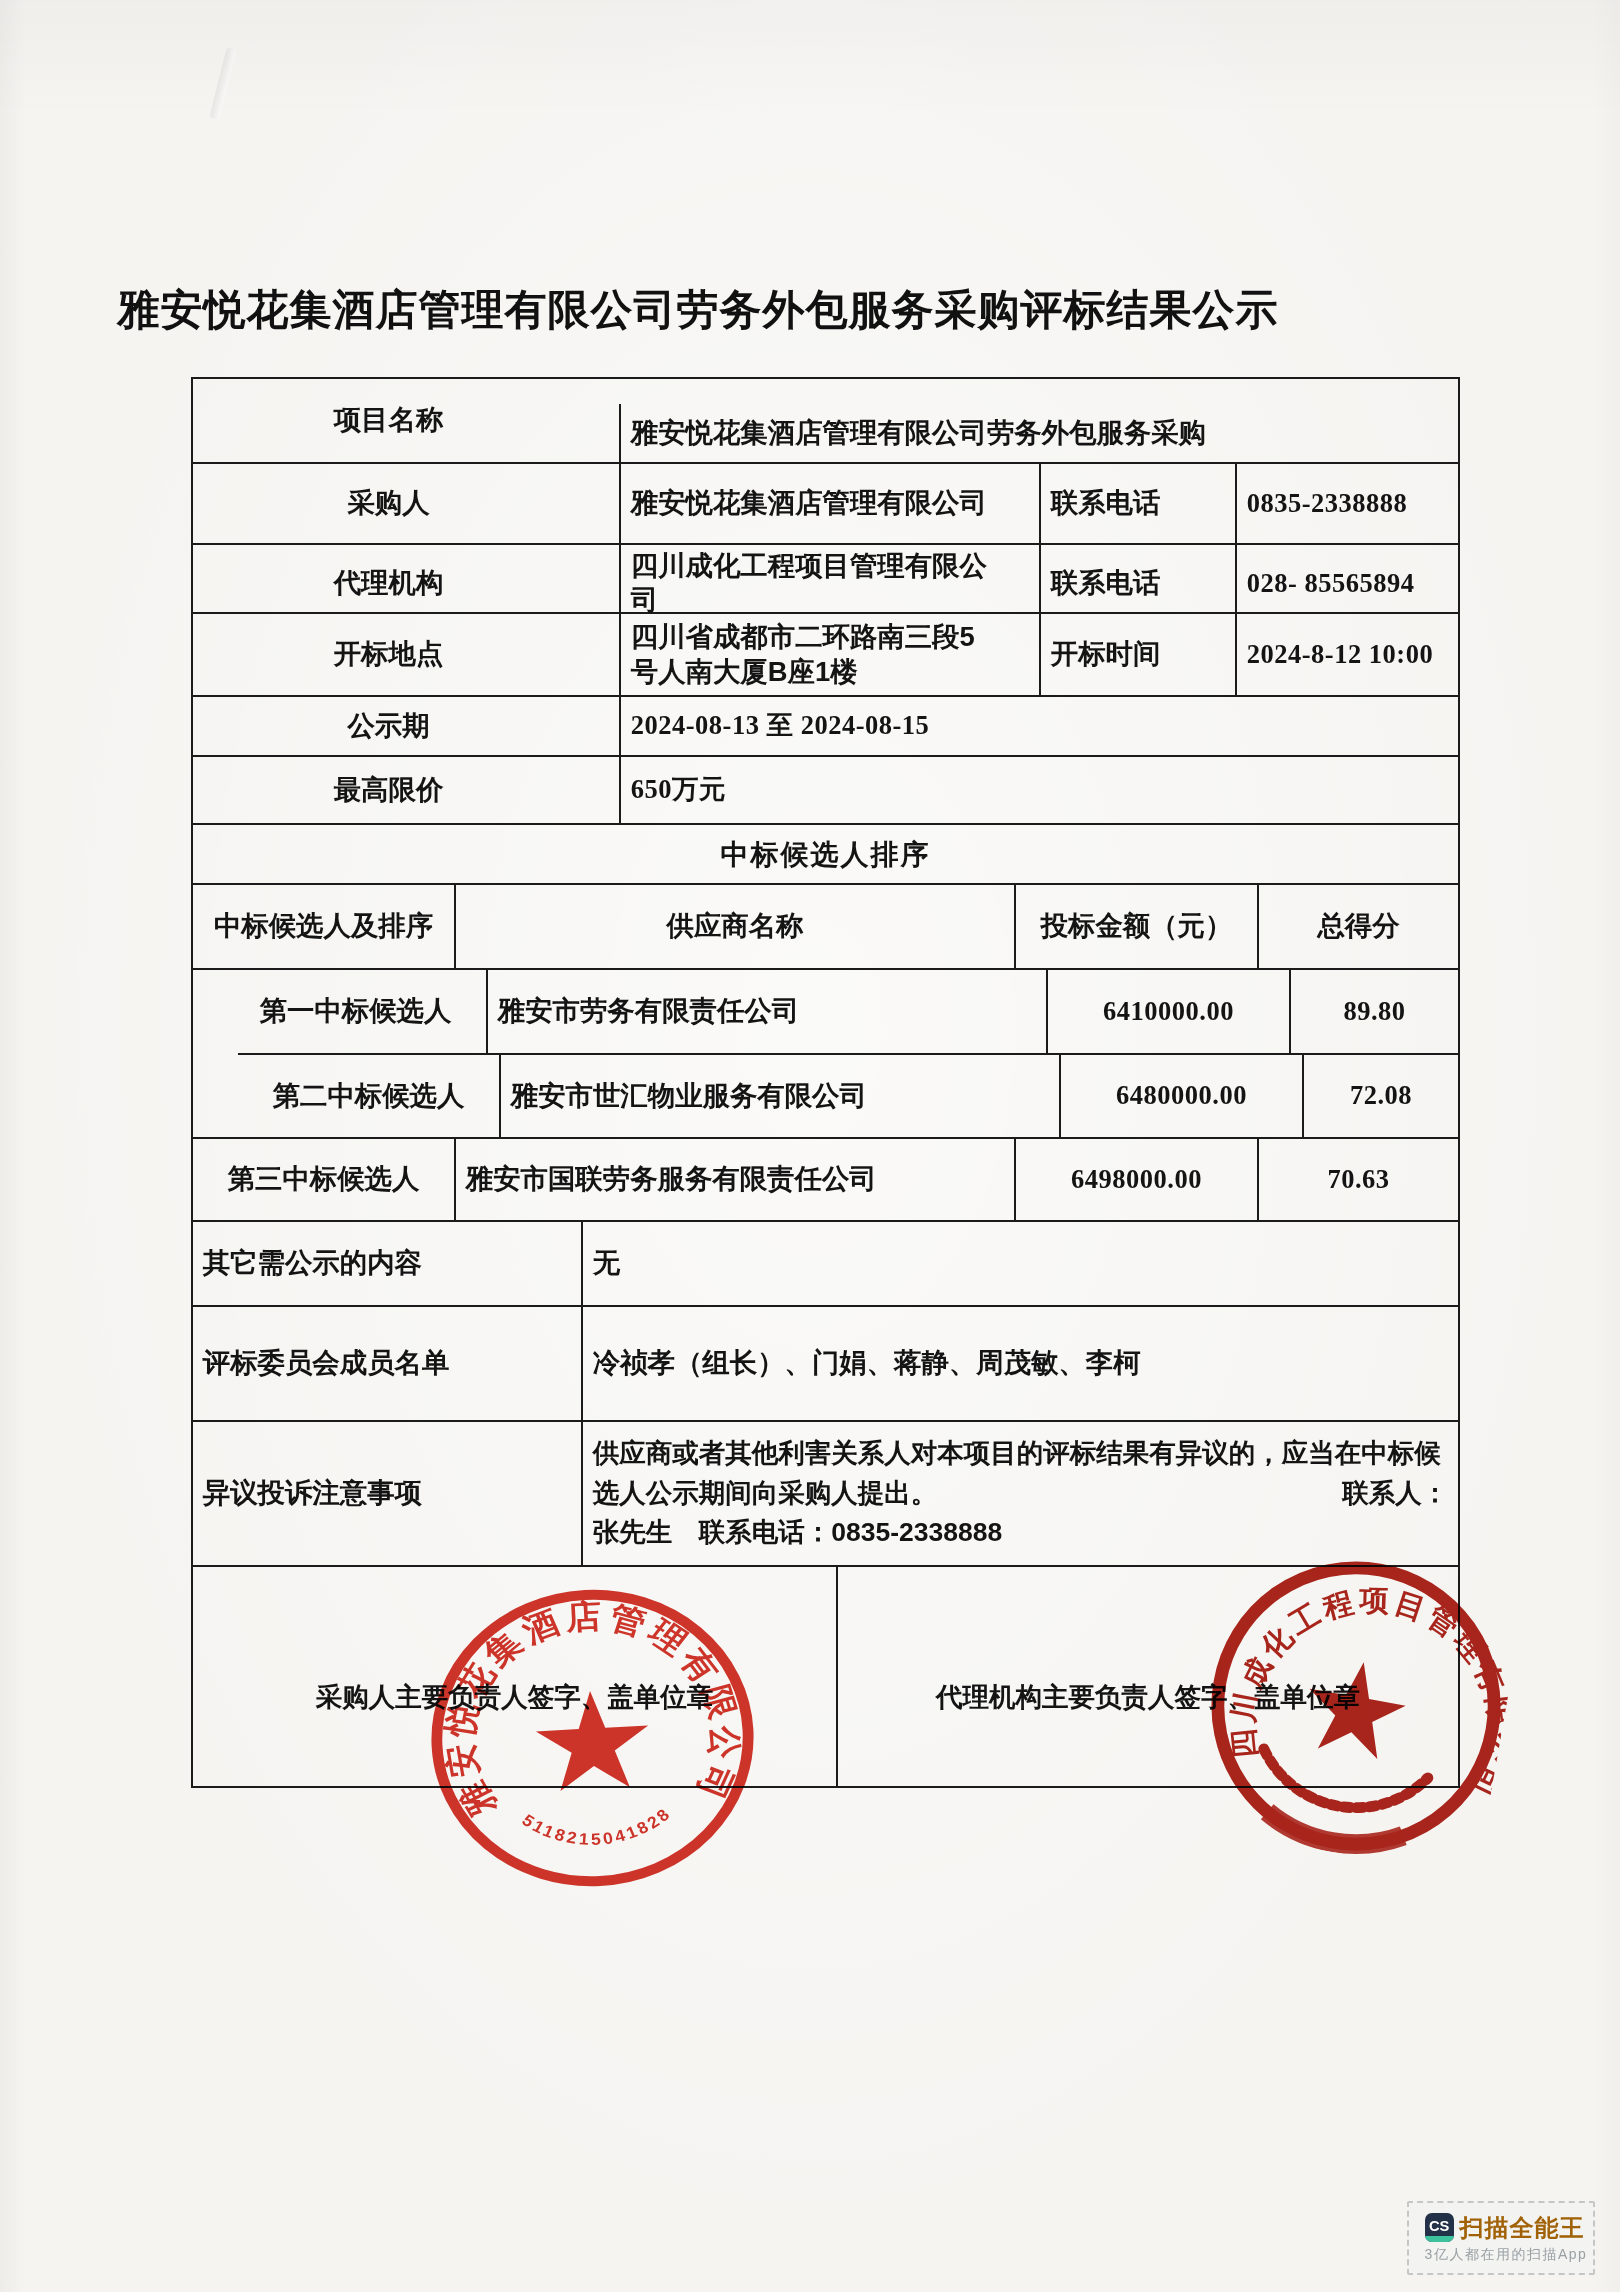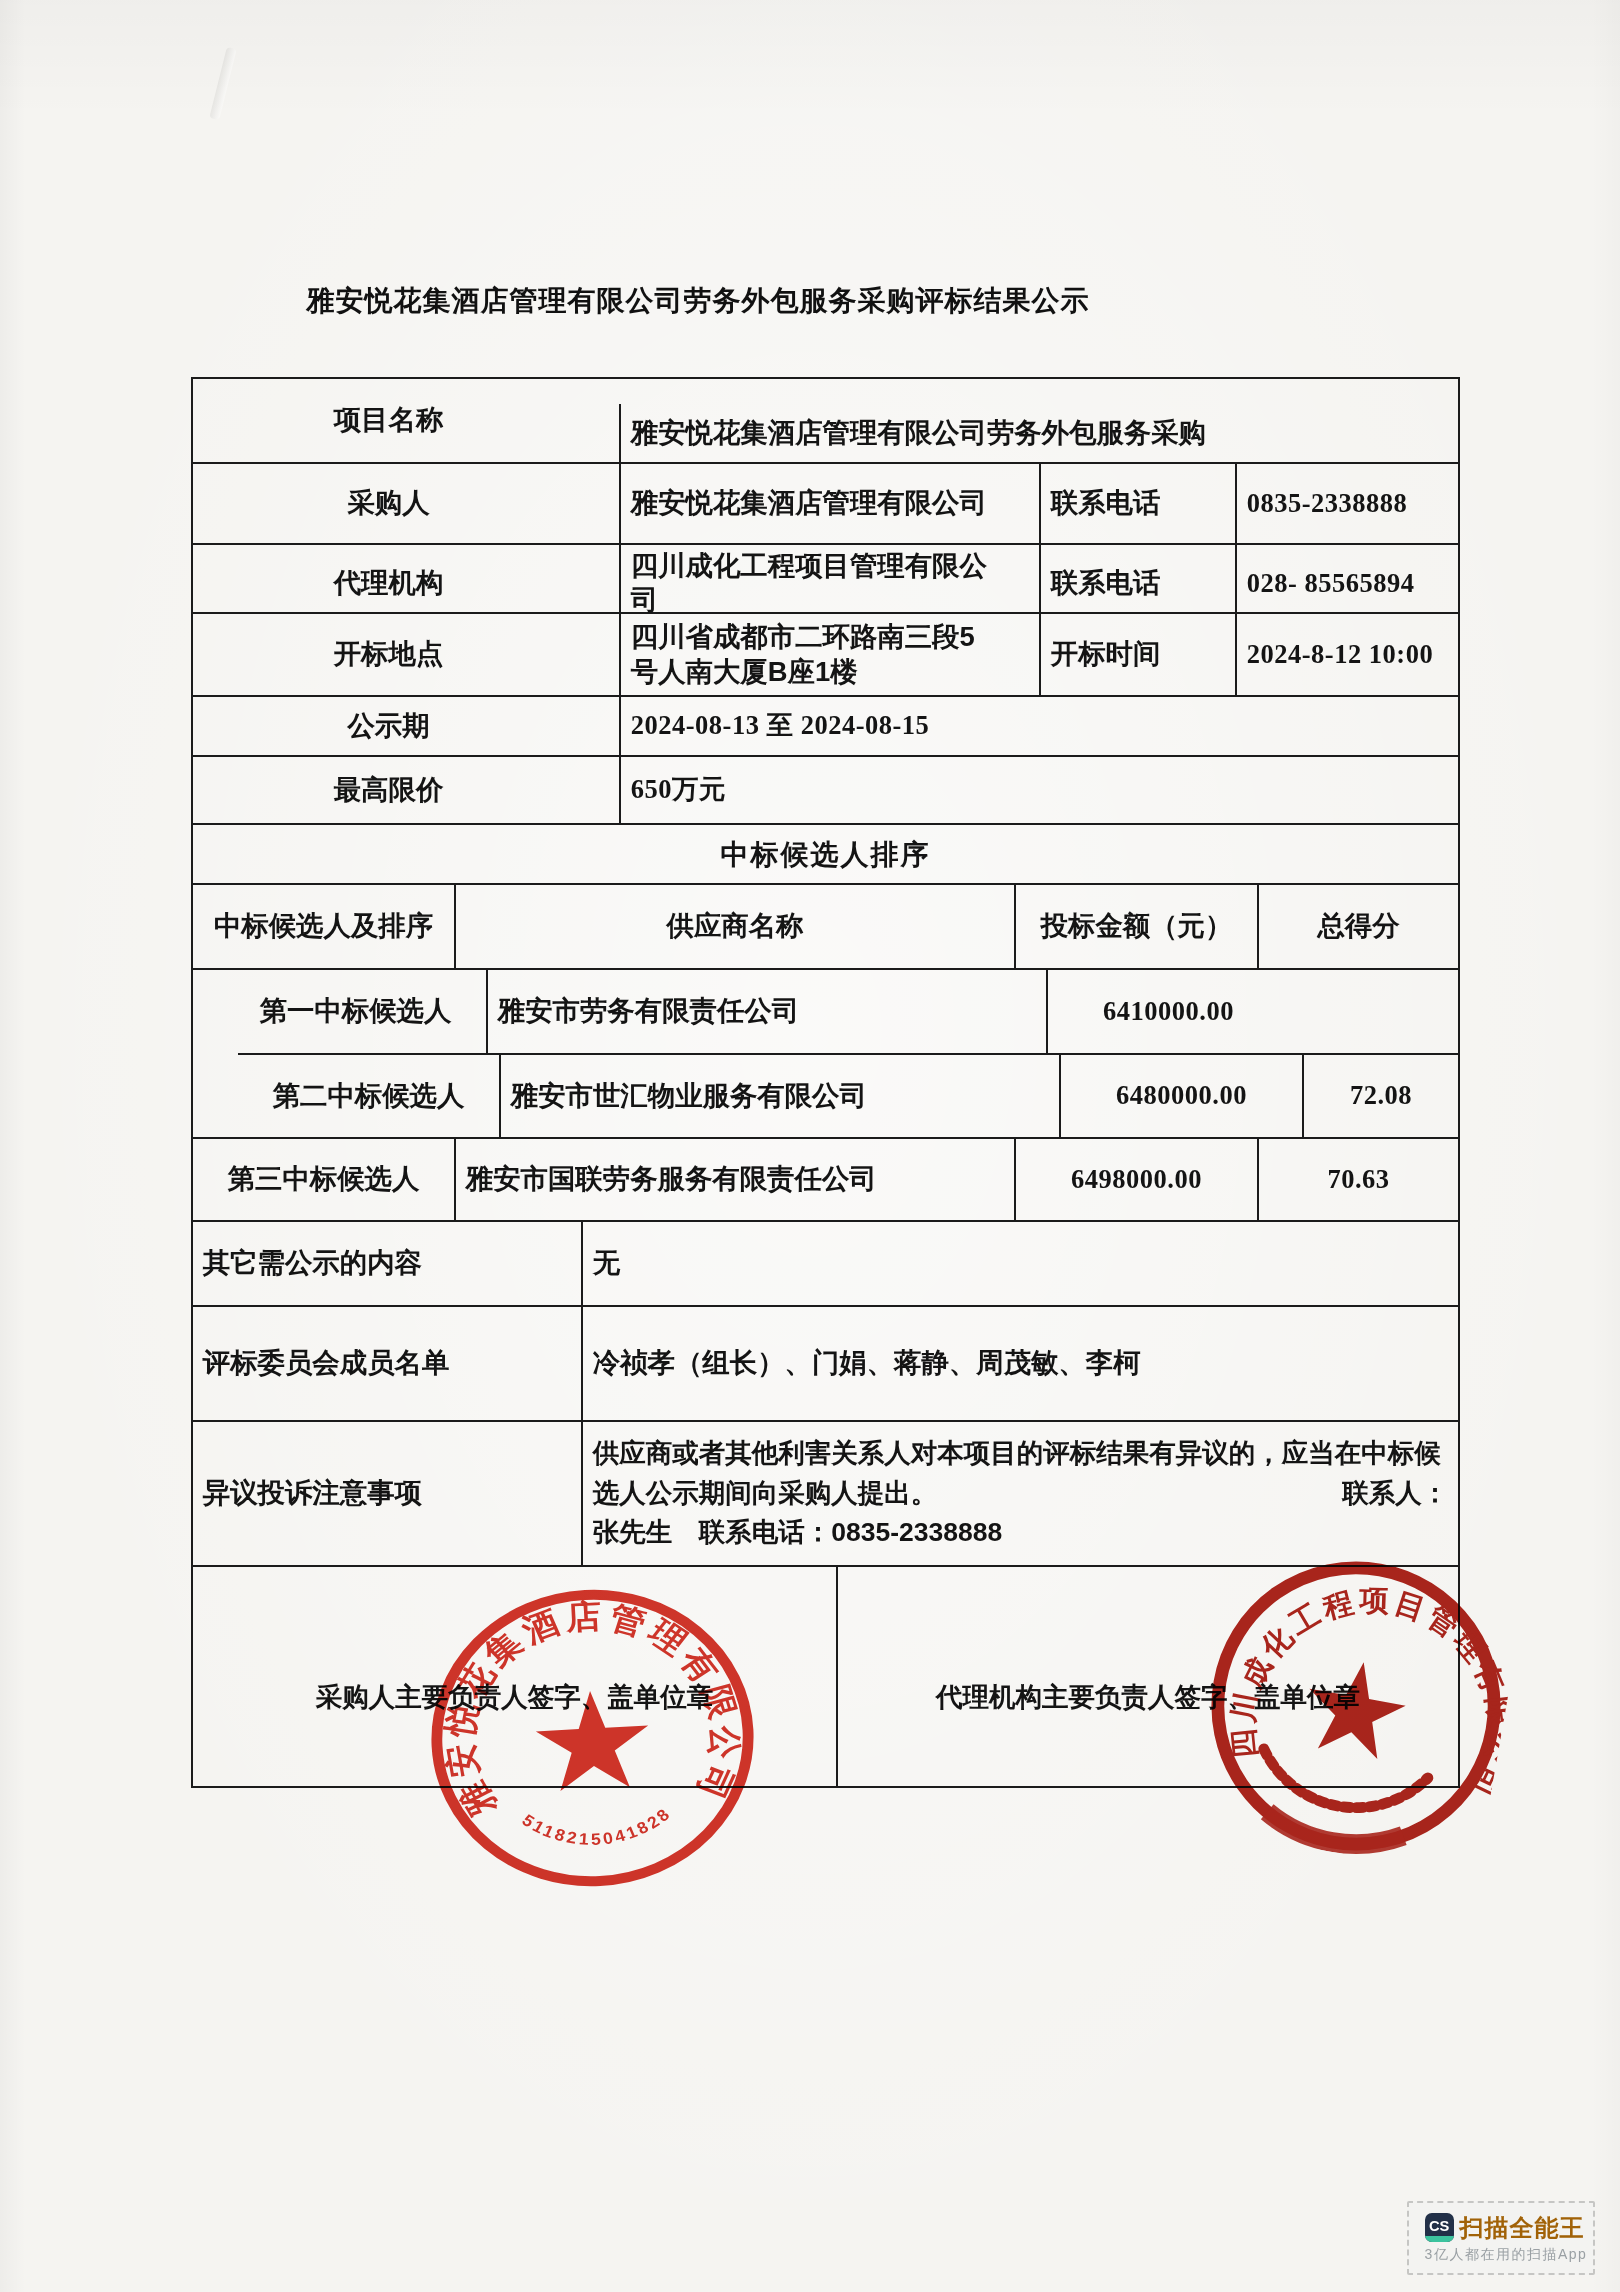--- a/index.html
+++ b/index.html
@@ -15,21 +15,21 @@
       linear-gradient(180deg, rgba(0,0,0,.025), rgba(0,0,0,0) 118px),
       linear-gradient(90deg, rgba(0,0,0,.03) 0px, rgba(0,0,0,0) 25.5px),
       linear-gradient(270deg, rgba(0,0,0,.02) 0px, rgba(0,0,0,0) 29px),
       #f5f4f1;
   }
   .crease{position:absolute;left:218px;top:47px;width:9.8px;height:73px;
     background:linear-gradient(90deg, rgba(0,0,0,.06), rgba(255,255,255,.4));
     transform:rotate(14deg);border-radius:3.9px;}
   .doc-title{
     position:absolute;left:0;top:282px;width:1396px;text-align:center;
-    font-size:28px;font-weight:700;letter-spacing:1px;color:#111;
+    font-size:42px;font-weight:700;letter-spacing:1px;color:#111;
   }
   
   .sheet{
     position:absolute;left:191px;top:377px;width:1269px;
     border:2.9px solid #1b1b1b;box-sizing:border-box;background:transparent;
   }
   .row{display:grid;border-top:2px solid #1b1b1b;box-sizing:border-box;}
   .row.first{border-top:none;}
   .cell{
     border-left:2px solid #1b1b1b;box-sizing:border-box;
@@ -122,20 +122,21 @@
       <div class="cell nol center">中标候选人及排序</div>
       <div class="cell center">供应商名称</div>
       <div class="cell center">投标金额（元）</div>
       <div class="cell center">总得分</div>
     </div>
 
     <div class="row cols-cand" style="height:85px;padding-left:32px;">
       <div class="cell nol center">第一中标候选人</div>
       <div class="cell">雅安市劳务有限责任公司</div>
       <div class="cell num center">6410000.00</div>
+      <div class="cell num center">89.80</div>
     </div>
     <div class="row cols-cand" style="height:84px;margin-left:45px;">
       <div class="cell nol center">第二中标候选人</div>
       <div class="cell">雅安市世汇物业服务有限公司</div>
       <div class="cell num center">6480000.00</div>
       <div class="cell num center">72.08</div>
     </div>
     <div class="row cols-cand" style="height:83px;">
       <div class="cell nol center">第三中标候选人</div>
       <div class="cell">雅安市国联劳务服务有限责任公司</div>

